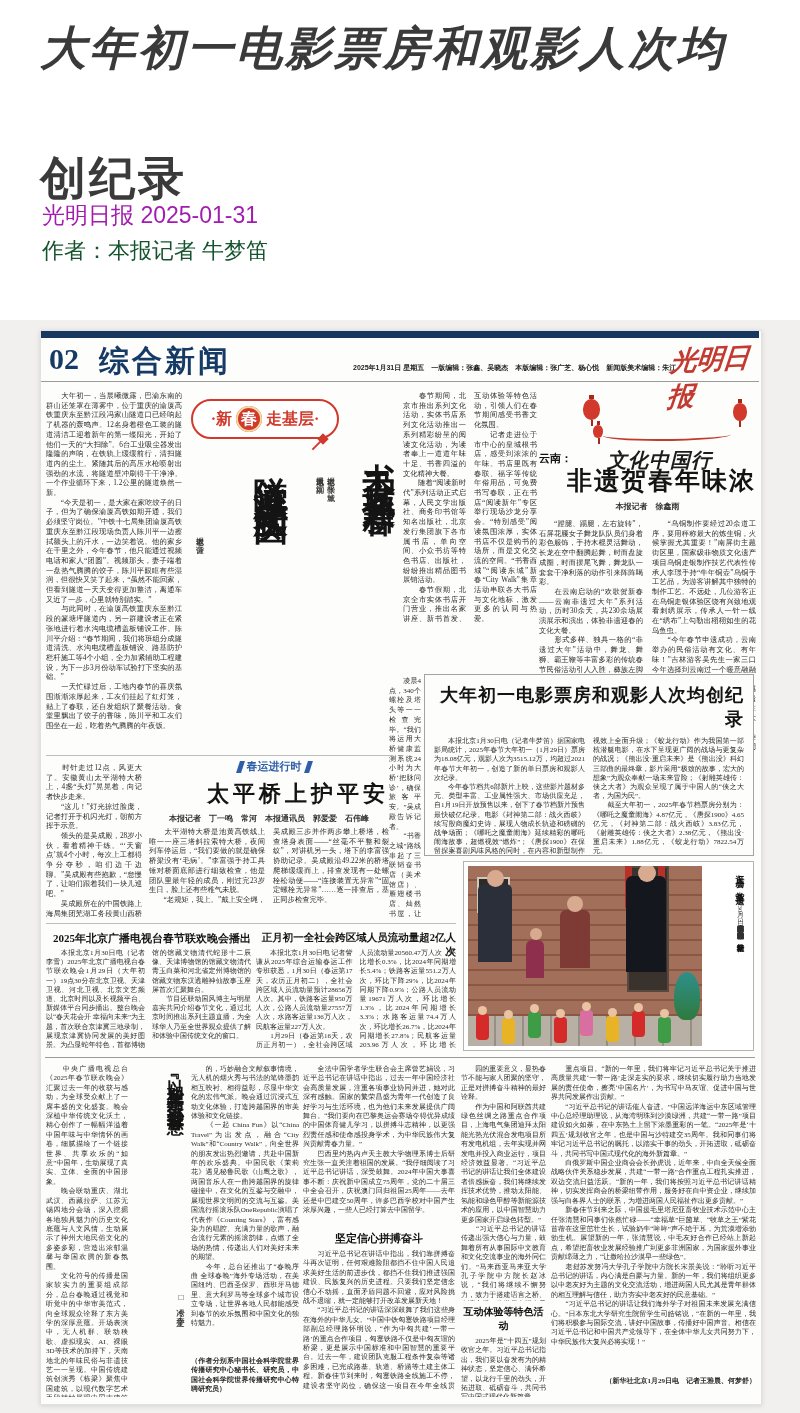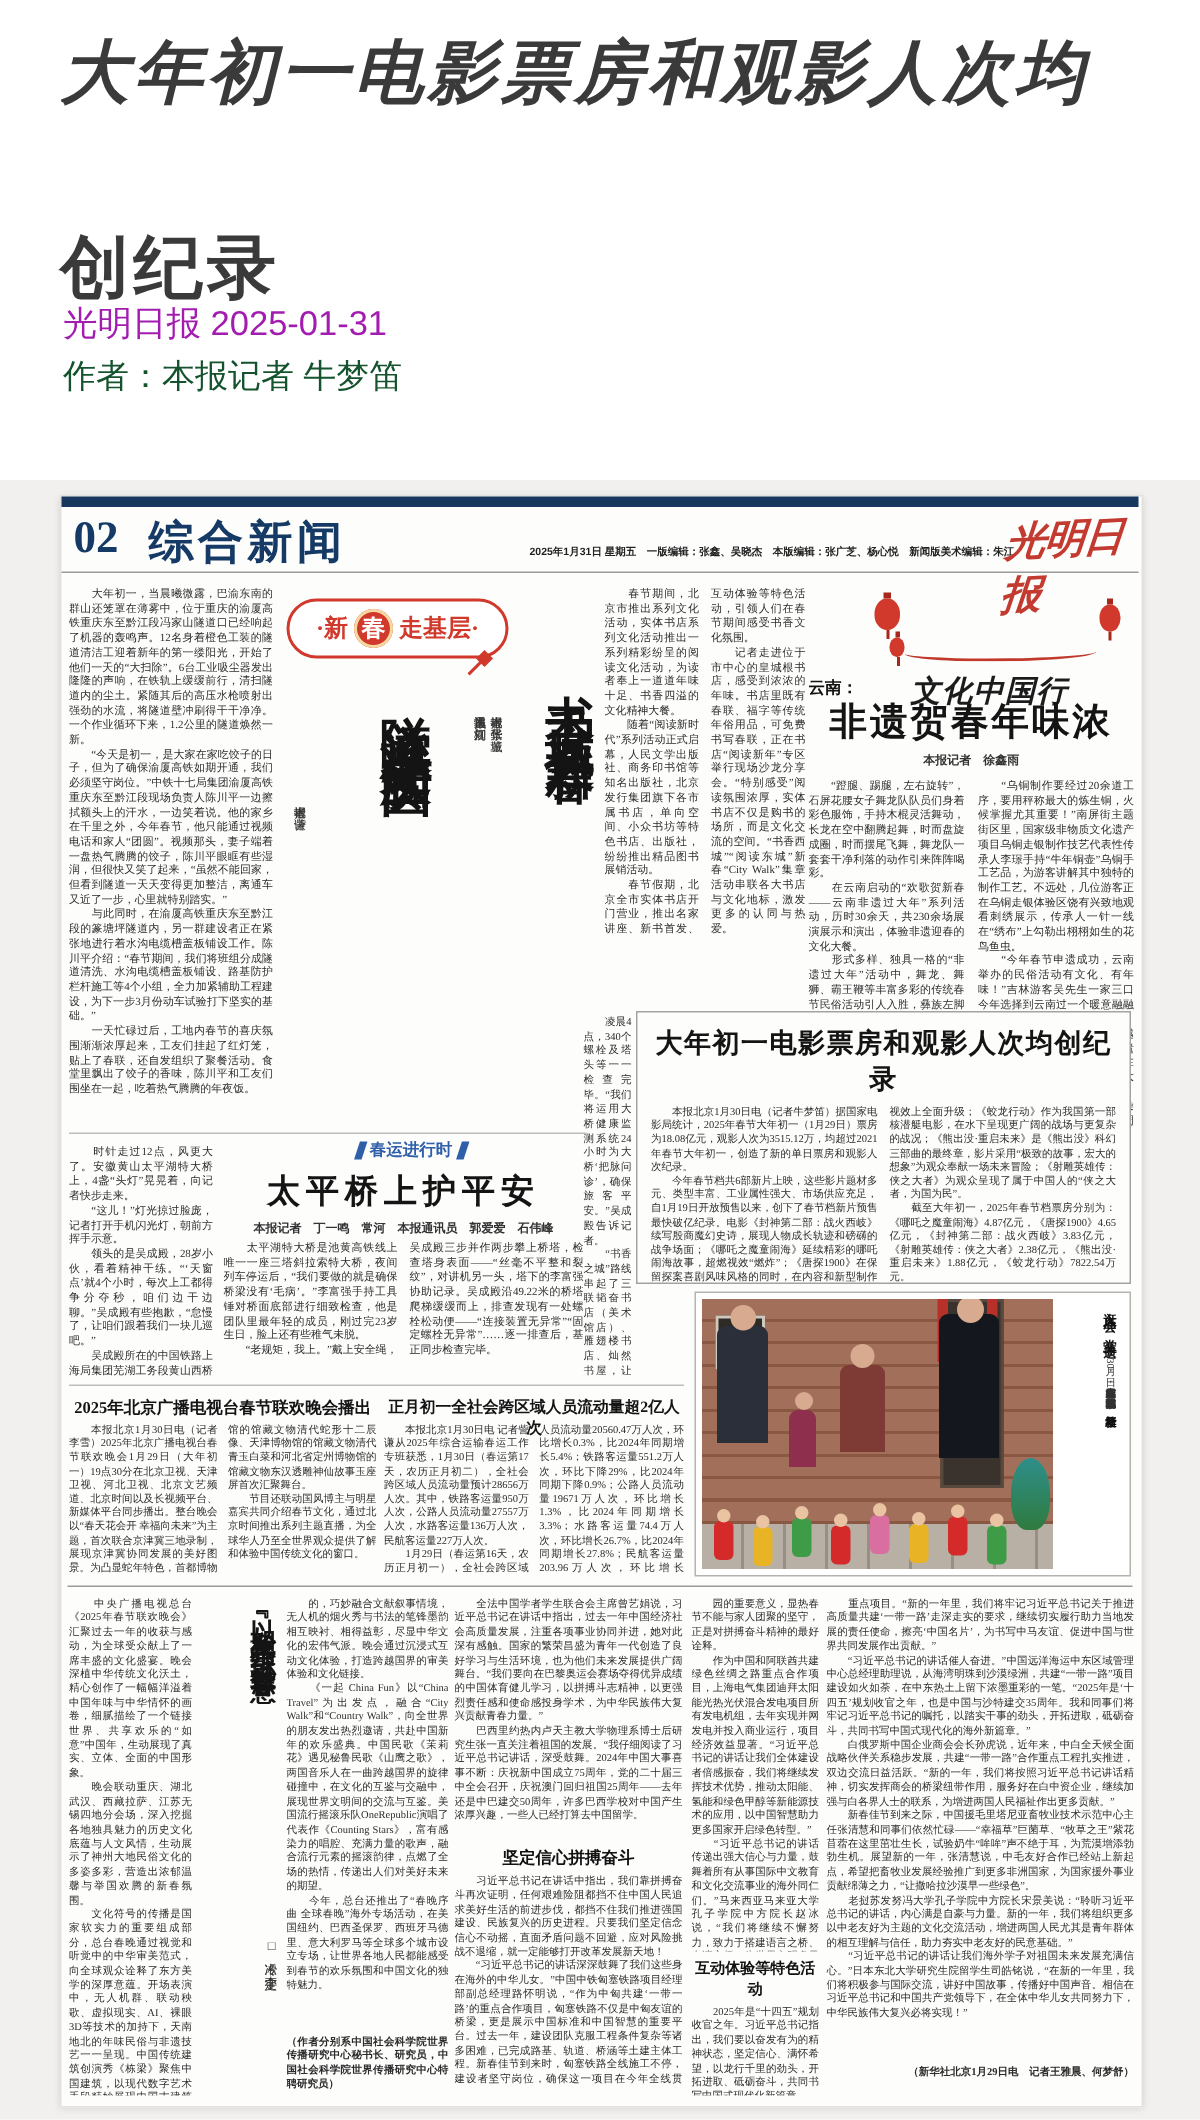--- a/index.html
+++ b/index.html
@@ -15,21 +15,21 @@
   .topbar{left:0;top:0;width:718px;height:7px;background:#17375e;}
   .pgno{left:8px;top:11px;font-size:30px;font-weight:bold;color:#153a66;font-family:"Liberation Serif",serif;}
   .secttl{left:58px;top:10px;font-size:30px;font-weight:bold;color:#153a66;letter-spacing:3px;font-family:"Liberation Serif",serif;}
   .dateline{left:312px;top:32px;font-size:7px;font-weight:600;color:#222;}
   .gmlogo{left:628px;top:10px;font-size:27px;font-weight:bold;font-style:italic;color:#c23a30;font-family:"Liberation Serif",serif;transform:skewX(-8deg) rotate(-3deg);letter-spacing:-1px;}
   .rule{background:#9a9a98;height:1px;}
   .t{font-size:7.3px;line-height:9.7px;text-align:justify;white-space:pre-line;overflow:hidden;color:#2b2b2b;font-family:"Liberation Serif",serif;}
   .t2{column-count:2;column-gap:8px;}
   .vh{writing-mode:vertical-rl;font-weight:bold;font-family:"Liberation Serif",serif;color:#141414;overflow:hidden;}
   .vby{writing-mode:vertical-rl;font-size:8px;color:#333;font-family:"Liberation Serif",serif;white-space:pre-line;overflow:hidden;}
-  .hl{font-family:"Liberation Serif",serif;font-weight:bold;color:#141414;text-align:center;overflow:hidden;}
+  .hl{font-family:"Liberation Serif",serif;font-weight:bold;color:#141414;text-align:right;overflow:hidden;}
   .by{font-size:8px;font-weight:600;color:#333;text-align:center;font-family:"Liberation Serif",serif;}
   
   .xc{left:150px;top:68px;width:148px;height:40px;border:2px solid #d0392b;border-radius:22px;background:#fff;display:flex;align-items:center;justify-content:center;gap:4px;}
   .xc .pre,.xc .post{color:#d0392b;font-size:16px;font-weight:bold;font-family:"Liberation Serif",serif;}
   .xc .disc{width:26px;height:26px;border-radius:50%;background:#d0392b;color:#fff;font-size:16px;font-weight:bold;display:flex;align-items:center;justify-content:center;box-shadow:0 0 0 2px #f6d9a0 inset;}
   .knot{left:278px;top:104px;width:8px;height:8px;background:#d0392b;transform:rotate(45deg);}
   .knot:after{content:"";position:absolute;left:3px;top:7px;width:2px;height:12px;background:#d0392b;}
   
   .wh{left:540px;top:64px;width:176px;height:54px;}
   .wh .txt{position:absolute;left:26px;top:8px;font-size:20px;font-weight:bold;font-style:italic;color:#1c1c1c;font-family:"Liberation Serif",serif;letter-spacing:1px;margin-top:44px;}

